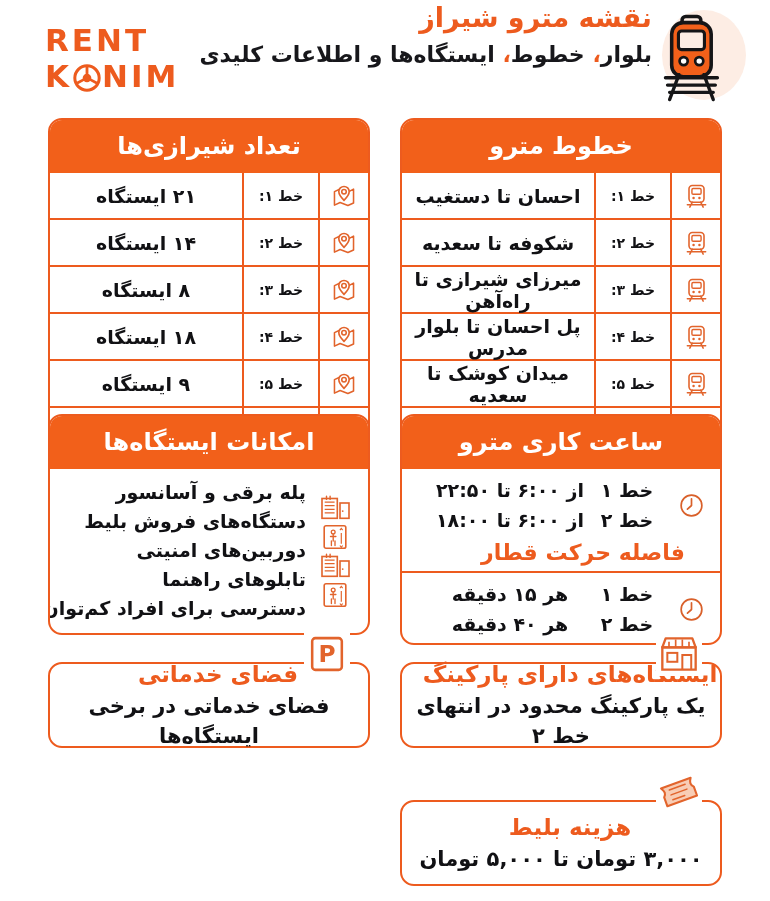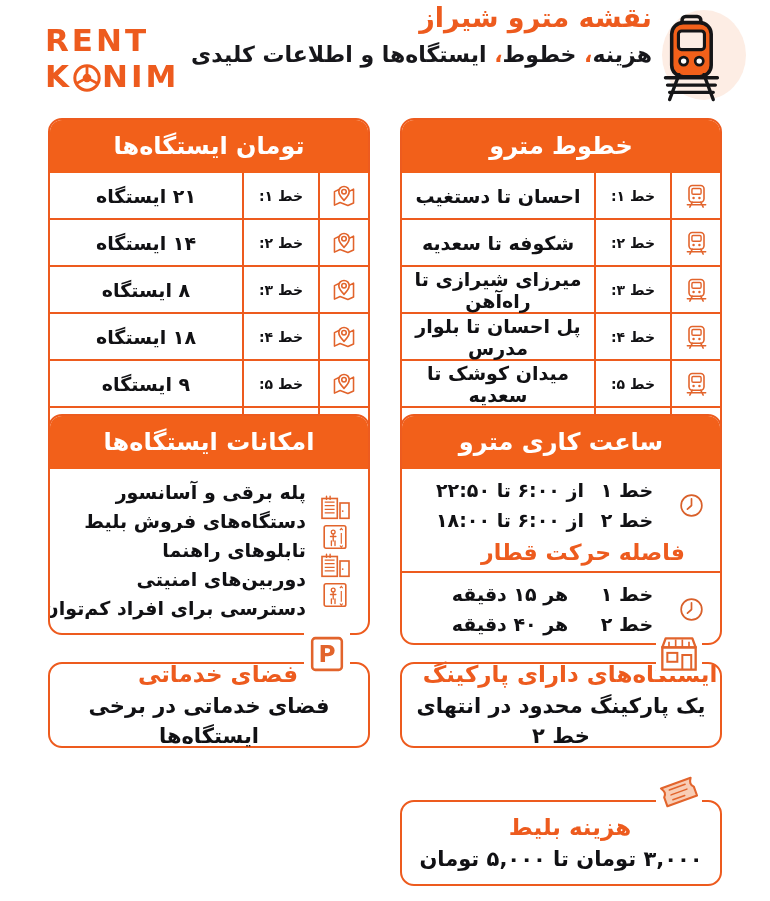--- a/index.html
+++ b/index.html
@@ -290,39 +290,39 @@
         <span>K</span><span class="logo-wheel"><svg viewBox="0 0 32 32" width="30" height="30">
               <circle cx="16" cy="16" r="13" fill="none" stroke="#ED5B1E" stroke-width="3.2"></circle>
               <circle cx="16" cy="16" r="4.6" fill="#ED5B1E"></circle>
               <path d="M16 3.6 L16 11.2 M5.2 21.5 L11.9 18.0 M26.8 21.5 L20.1 18.0" stroke="#ED5B1E" stroke-width="3" stroke-linecap="round"></path>
             </svg></span><span>NIM</span>
       </div>
     </div>
 
     <div class="head-text">
       <div class="head-title">نقشه مترو شیراز</div>
-      <div class="head-sub"><span>هزینه</span><span class="sep">، </span><span>خطوط</span><span class="sep">، </span><span>ایستگاه‌ها و اطلاعات کلیدی</span></div>
+      <div class="head-sub"><span>بلوار</span><span class="sep">، </span><span>خطوط</span><span class="sep">، </span><span>ایستگاه‌ها و اطلاعات کلیدی</span></div>
     </div>
 
     <div class="head-icon">
       <div class="blob"></div>
       <svg viewBox="0 0 100 100" width="104" height="104" style="position:absolute;left:0;top:0;">
         <rect x="27" y="10" width="18" height="9" rx="3.5" fill="none" stroke="#151517" stroke-width="3.4"></rect>
         <rect x="17" y="16" width="38" height="52" rx="11" fill="#F2601A" stroke="#151517" stroke-width="3.4"></rect>
         <rect x="23.5" y="24" width="25" height="18" rx="3" fill="#FDEDE4" stroke="#151517" stroke-width="3"></rect>
         <circle cx="28.5" cy="53" r="3.9" fill="#FFFFFF" stroke="#151517" stroke-width="2.6"></circle>
         <circle cx="43.5" cy="53" r="3.9" fill="#FFFFFF" stroke="#151517" stroke-width="2.6"></circle>
         <path d="M11 69 L61 69 M13 76 L59 76 M15 83 L57 83" stroke="#151517" stroke-width="3.2" stroke-linecap="round"></path>
         <path d="M24 66 L15 90 M48 66 L57 90" stroke="#151517" stroke-width="3.2" stroke-linecap="round"></path>
       </svg>
     </div>
   </div>
 
   <div class="card" id="card-stations">
-    <div class="card-head">تومان ایستگاه‌ها</div>
+    <div class="card-head">تعداد شیرازی‌ها</div>
     <div class="card-body">
 
       <div class="row">
         <span class="row-icon">
             <svg viewBox="0 0 30 30" width="26" height="26">
               <path d="M4 10 L10.5 7 L19.5 10.5 L26 7 L26 23 L19.5 26 L10.5 22.5 L4 25.5 Z" fill="none" stroke="#E2642C" stroke-width="1.8" stroke-linejoin="round"></path>
               <path d="M15 4 C11.7 4 9 6.6 9 9.9 C9 14.1 15 20 15 20 C15 20 21 14.1 21 9.9 C21 6.6 18.3 4 15 4 Z" fill="#FFFFFF" stroke="#E2642C" stroke-width="1.9"></path>
               <circle cx="15" cy="10" r="2.6" fill="none" stroke="#E2642C" stroke-width="1.8"></circle>
             </svg>
           </span>
@@ -521,22 +521,22 @@
               <circle cx="13" cy="10" r="2.1" fill="none" stroke="#E2642C" stroke-width="1.5"></circle>
               <path d="M13 12.5 L13 20 M10 15 L16 15 M11 20 L11 25 M15 20 L15 25" stroke="#E2642C" stroke-width="1.5" stroke-linecap="round"></path>
               <path d="M22 11 L22 23" stroke="#E2642C" stroke-width="1.3"></path>
               <path d="M20.5 8 L22 6 L23.5 8 M20.5 25 L22 27 L23.5 25" stroke="#E2642C" stroke-width="1.3" fill="none"></path>
             </svg>
           </span>
       </div>
       <div class="fac-list">
         <div class="fac-item">پله برقی و آسانسور</div>
         <div class="fac-item">دستگاه‌های فروش بلیط</div>
+        <div class="fac-item">دوربین‌های امنیتی</div>
         <div class="fac-item">تابلوهای راهنما</div>
-        <div class="fac-item">دوربین‌های امنیتی</div>
         <div class="fac-item">دسترسی برای افراد کم‌توان</div>
       </div>
     </div>
   </div>
 
   <div class="card" id="card-hours">
     <div class="card-head">ساعت کاری مترو</div>
 
     <div class="hours-block">
       <span class="hours-clock">

